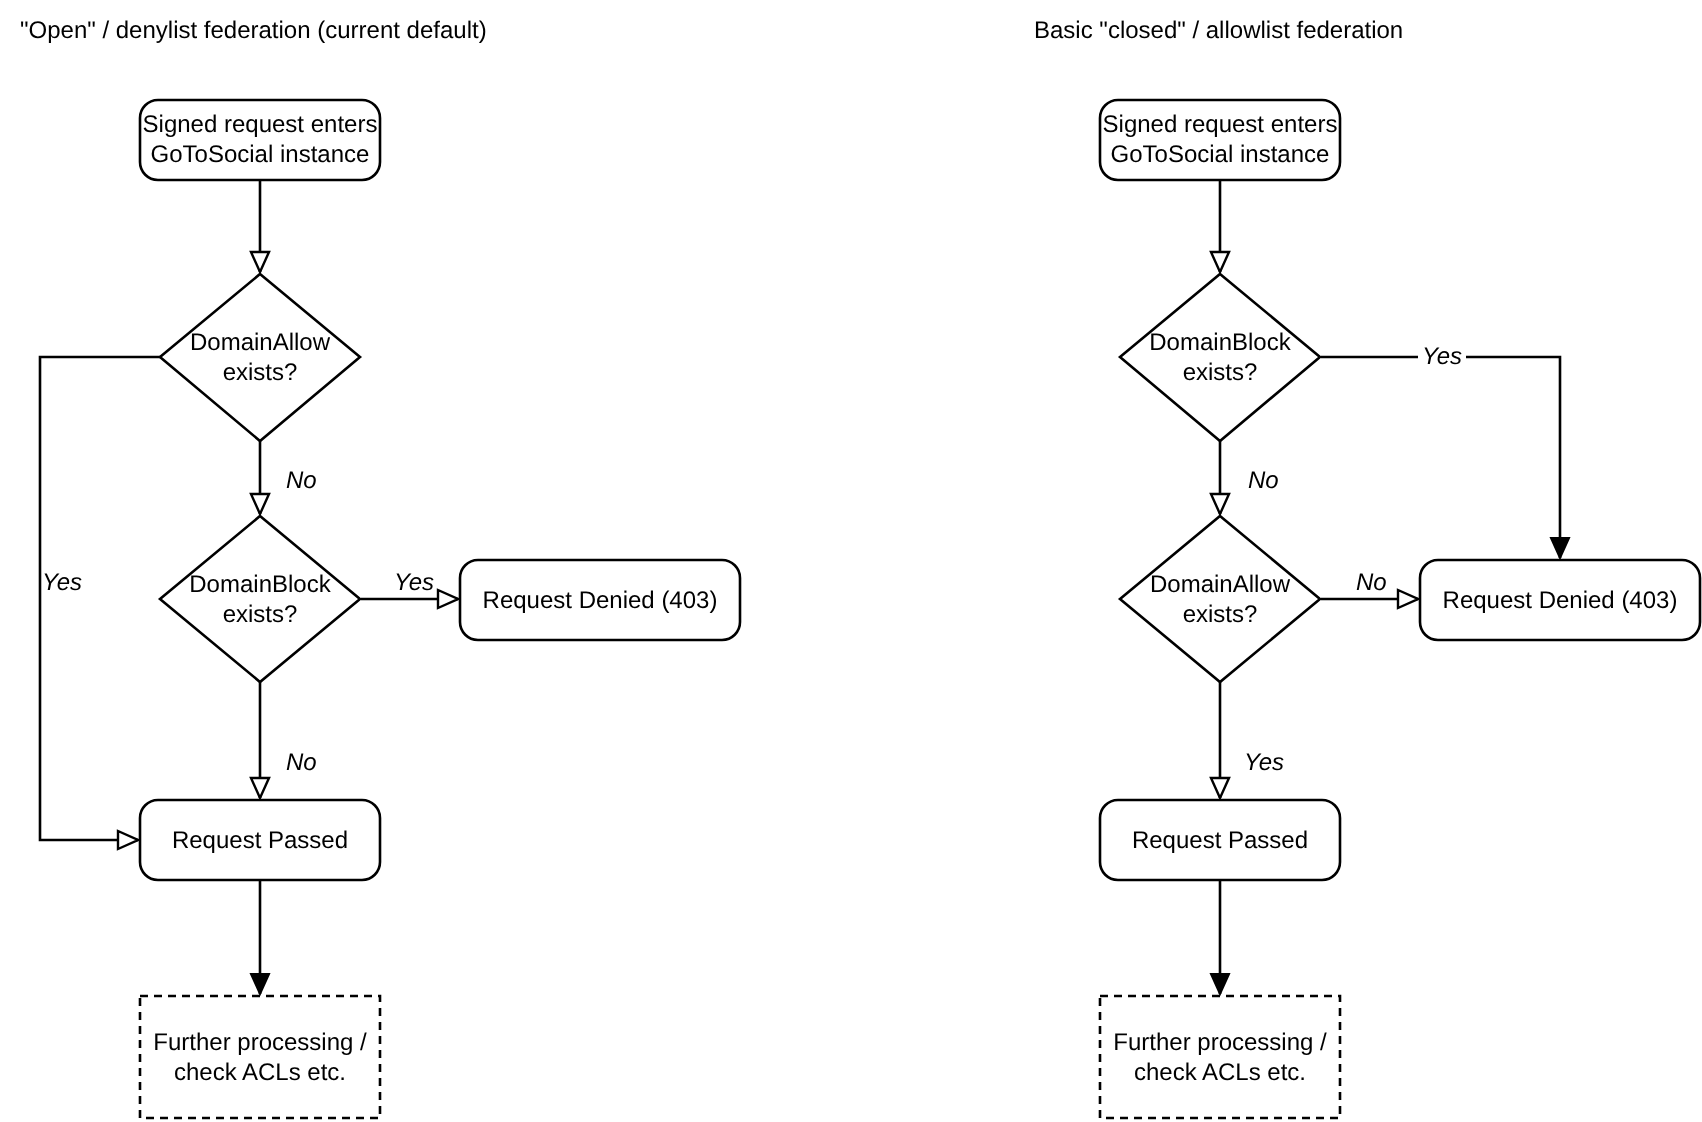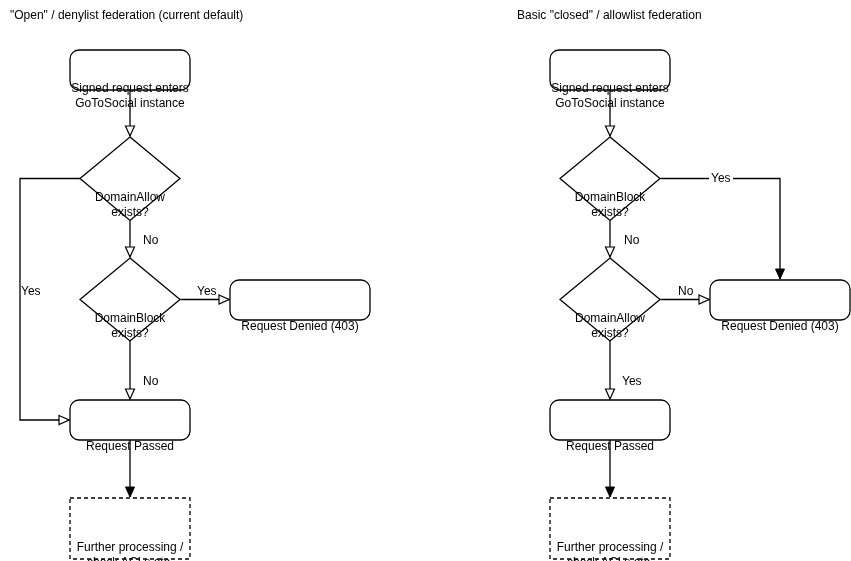--- a/index.html
+++ b/index.html
@@ -26,25 +26,25 @@
     font-size: 12px;
     line-height: 15px;
     color: #000000;
   }
   .node-text {
     display: flex;
     align-items: center;
     justify-content: center;
     text-align: center;
     white-space: pre-line;
-    margin-top: 26px;
   }
   .edge-label {
     line-height: 14px;
     white-space: nowrap;
+    font-style: italic;
   }
   .edge-label.on-line {
     background: #ffffff;
     padding: 0 2px;
   }
   .flow-title {
     white-space: nowrap;
   }
 </style>
 </head>

